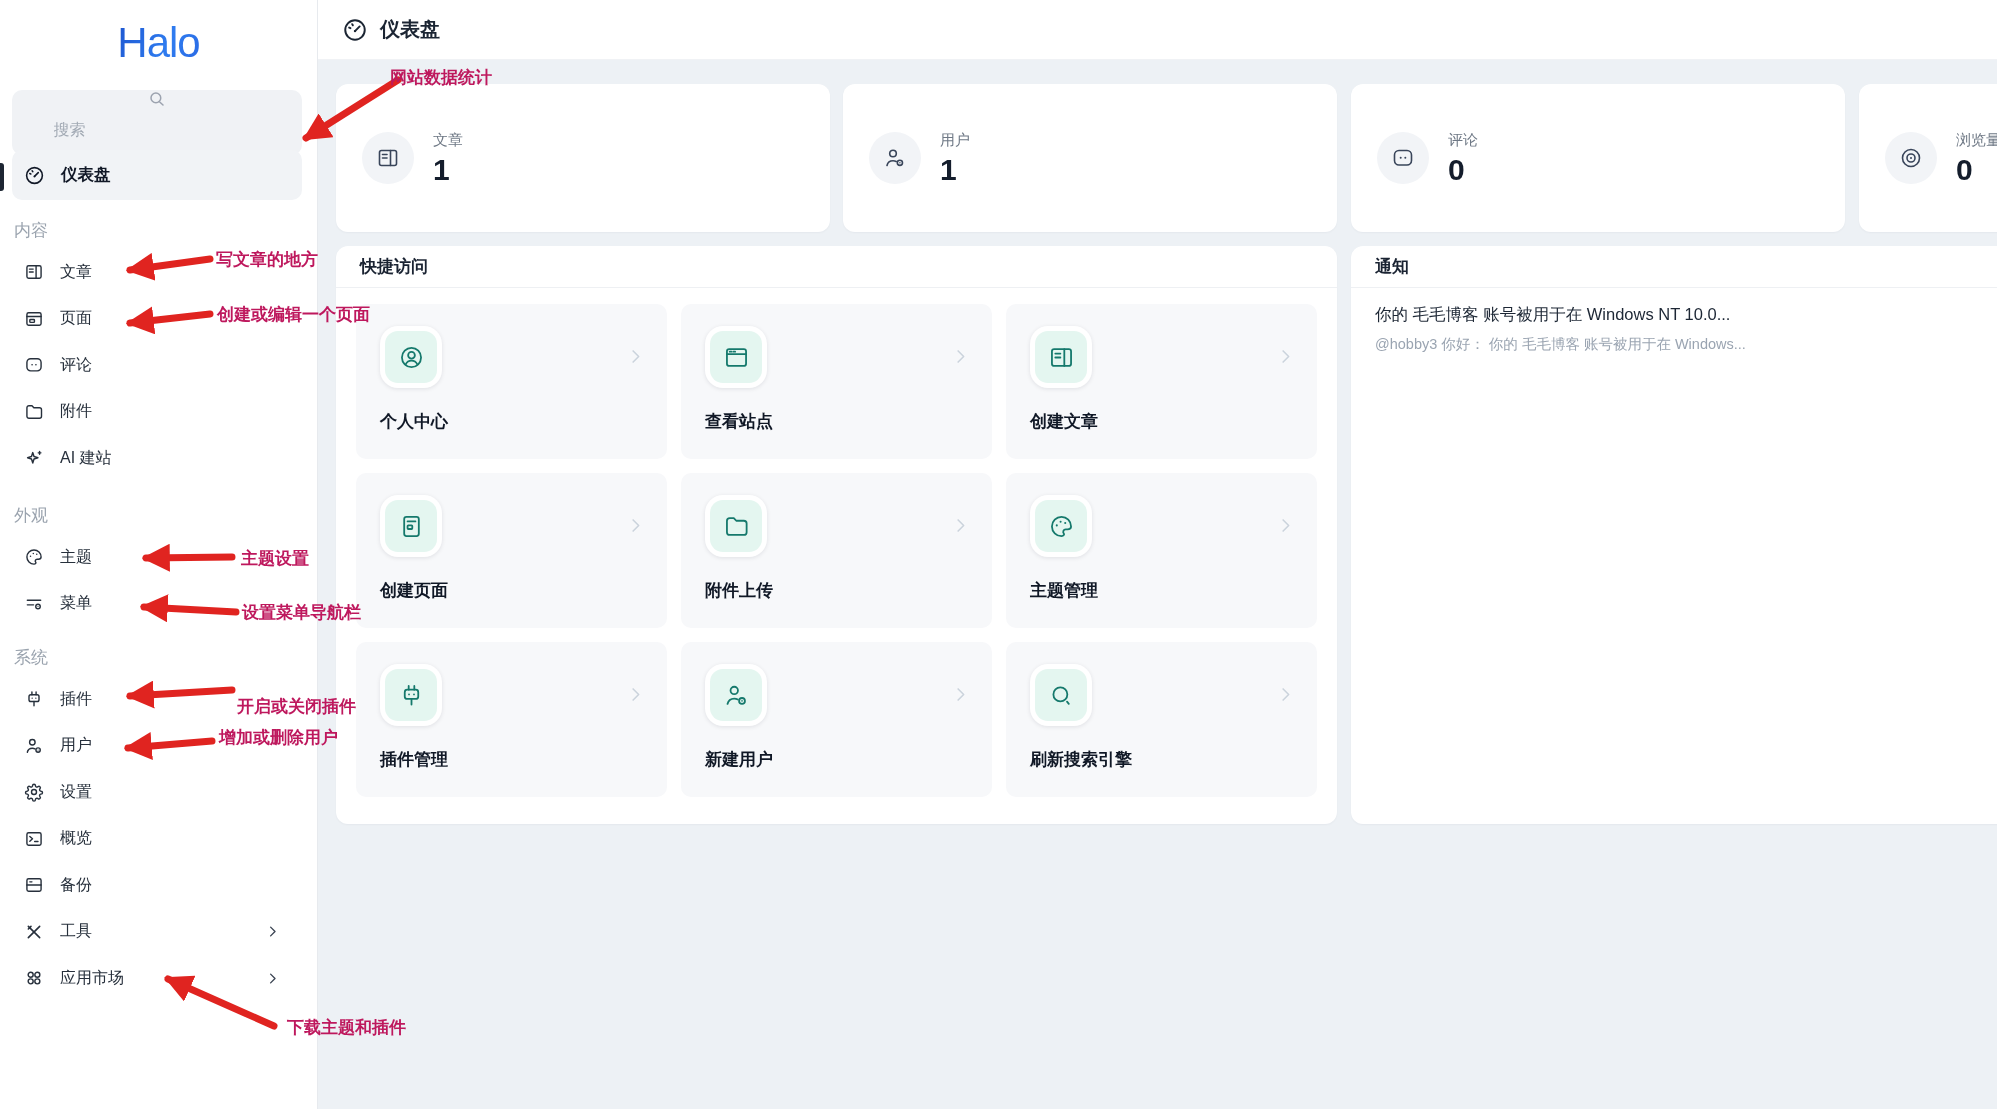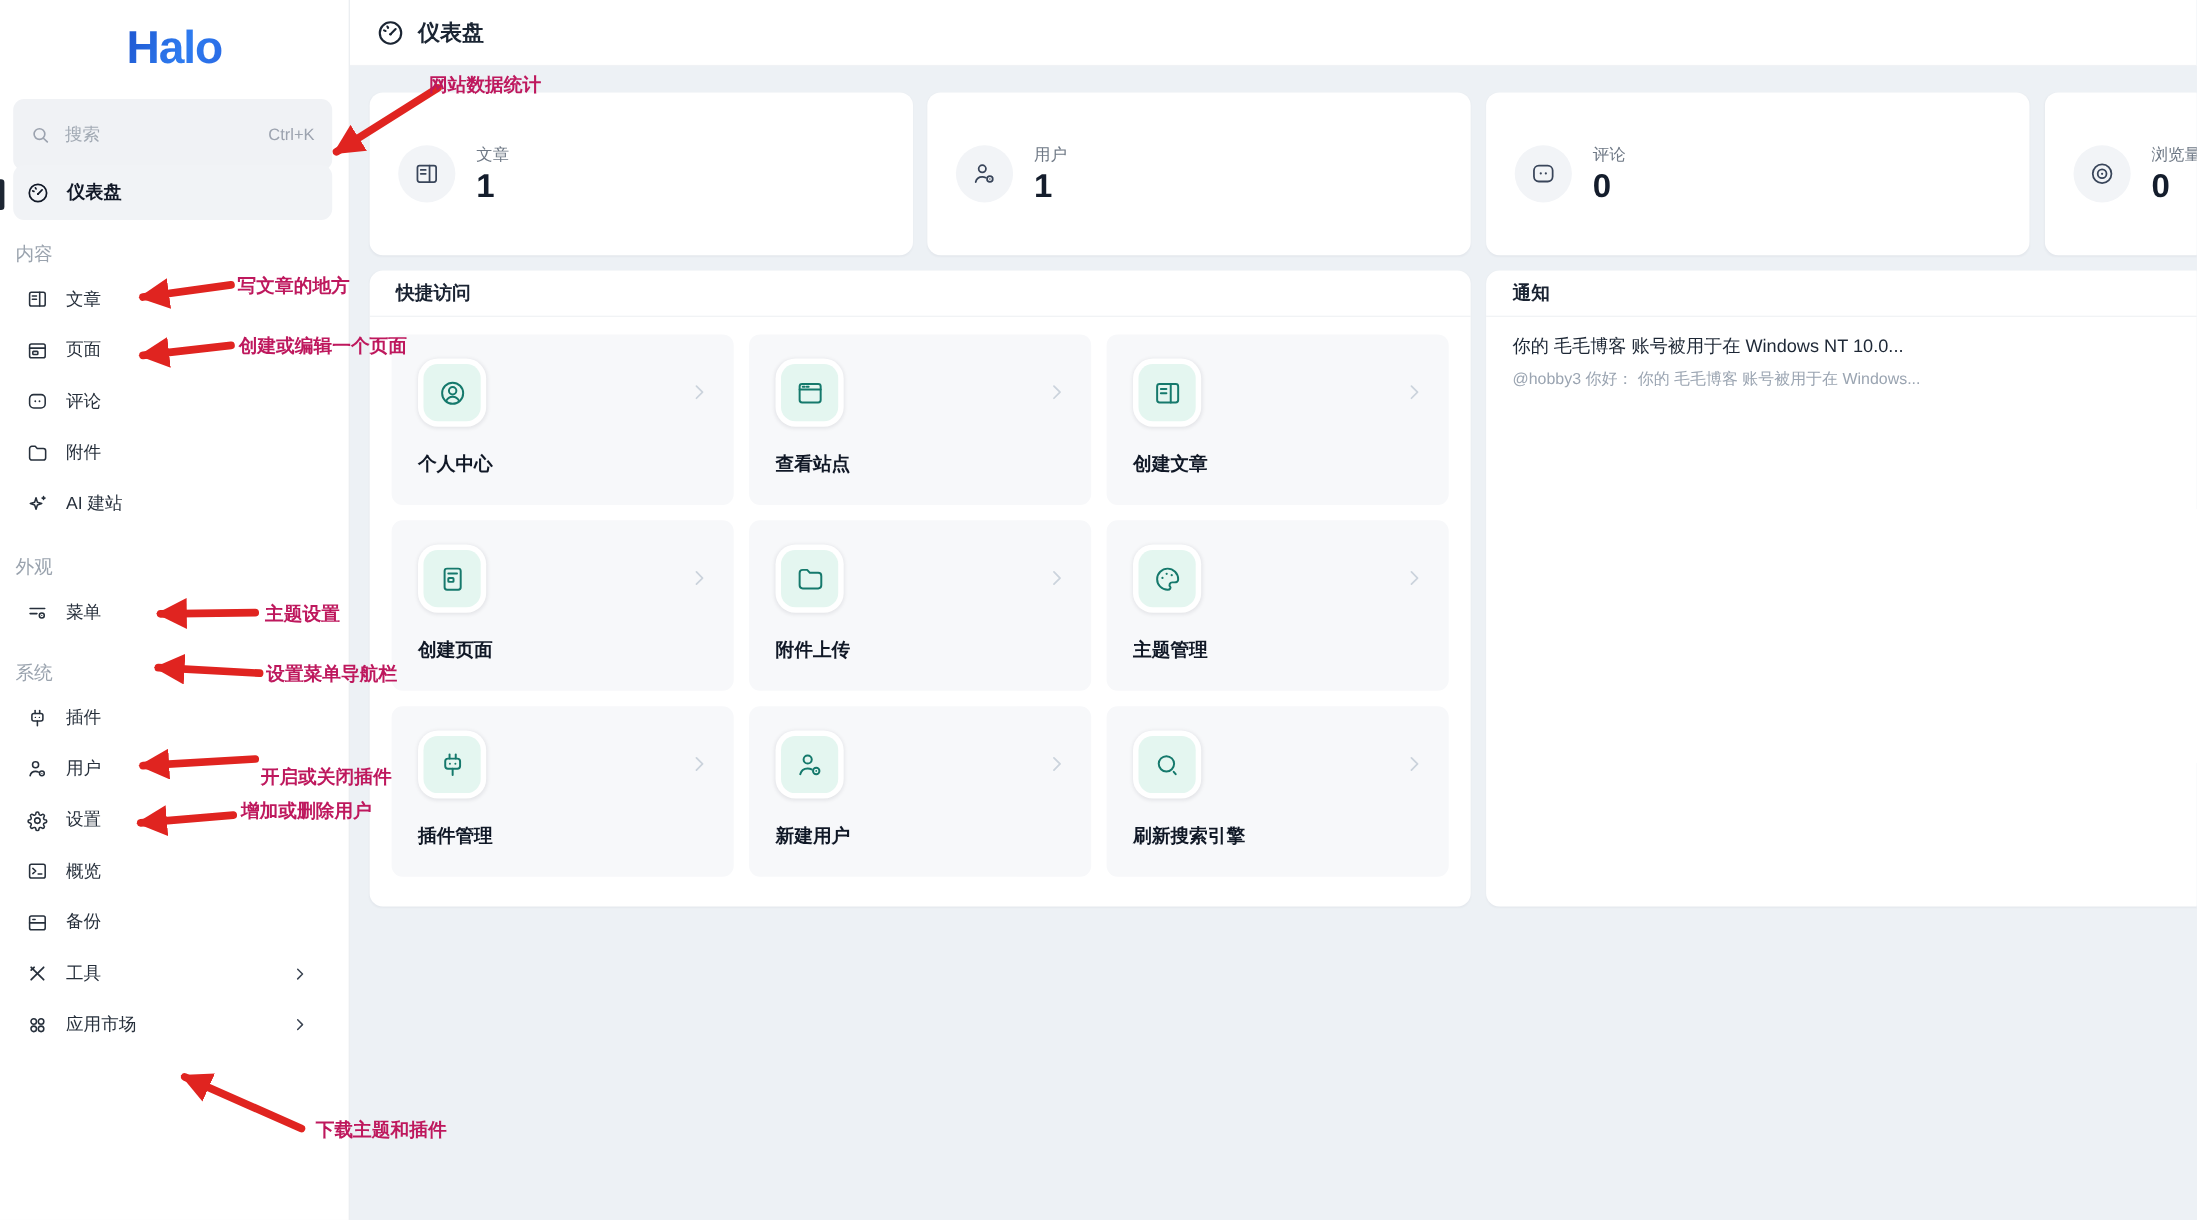--- a/index.html
+++ b/index.html
@@ -10,28 +10,28 @@
   }
   svg.ic { display:block; }
 
   
   .sidebar {
     position:absolute; left:0; top:0; width:318px; height:1109px;
     background:#ffffff; border-right:1px solid #e7eaee; z-index:2;
   }
   .logo {
     margin:20px auto 0; width:fit-content;
-    font-size:42px; font-weight:700; letter-spacing:-1px; line-height:1.1;
+    font-size:42px; font-weight:400; letter-spacing:-1px; line-height:1.1;
     background:linear-gradient(115deg,#1d55cf 0%,#2f7cf0 60%,#2969e4 100%);
     -webkit-background-clip:text; background-clip:text; color:transparent;
   }
   .searchbox {
     position:absolute; left:12px; top:90px; width:290px; height:65px;
     background:#f0f2f5; border-radius:10px; display:flex; align-items:center;
-    padding:0 16px; gap:13px; color:#9ca3af; cursor:pointer;
+    padding:0 16px; gap:13px; color:#9ca3af; cursor:pointer;flex-direction:column;
   }
   .searchbox input {
     border:none; background:transparent; outline:none; flex:1;
     font-size:16px; color:#374151; font-family:inherit; min-width:0;
   }
   .searchbox input::placeholder { color:#a2aab4; }
   .search-kbd { font-size:15px; color:#9ca3af; }
   .nav-active {
     position:absolute; left:12px; top:150px; width:290px; height:50px;
     background:#f1f3f6; border-radius:10px; display:flex; align-items:center;
@@ -191,20 +191,31 @@
             <path d="M10.5 5.5l1.5 4.7 4.7 1.5-4.7 1.5-1.5 4.7-1.5-4.7-4.7-1.5 4.7-1.5z"></path>
             <path d="M18.7 4.2v3.2"></path>
             <path d="M17.1 5.8h3.2"></path>
           </svg>
         </span>
       <span>AI 建站</span>
     </div>
 
     <div class="section-label sl-2">外观</div>
 
+    <div class="nav-item">
+      <span>
+          <svg class="ic" width="20" height="20" viewBox="0 0 24 24" fill="none" stroke="currentColor" stroke-width="1.7" stroke-linecap="round" stroke-linejoin="round">
+            <path d="M12 20.5a8.5 8.5 0 1 1 8.5-8.5c0 2.3-1.9 2.6-3.2 2.6h-1.6a2.2 2.2 0 0 0-1.6 3.7c.5.6.1 2.2-2.1 2.2z"></path>
+            <circle cx="7.8" cy="11" r=".9" fill="currentColor" stroke="none"></circle>
+            <circle cx="11.2" cy="7.7" r=".9" fill="currentColor" stroke="none"></circle>
+            <circle cx="15.3" cy="8.8" r=".9" fill="currentColor" stroke="none"></circle>
+          </svg>
+        </span>
+      <span>主题</span>
+    </div>
     <div class="nav-item">
       <span>
           <svg class="ic" width="20" height="20" viewBox="0 0 24 24" fill="none" stroke="currentColor" stroke-width="1.7" stroke-linecap="round">
             <line x1="4" y1="7.5" x2="20" y2="7.5"></line>
             <line x1="4" y1="13" x2="11.5" y2="13"></line>
             <circle cx="16.8" cy="15" r="2.7"></circle>
             <circle cx="16.8" cy="15" r=".7" fill="currentColor" stroke="none"></circle>
           </svg>
         </span>
       <span>菜单</span>

